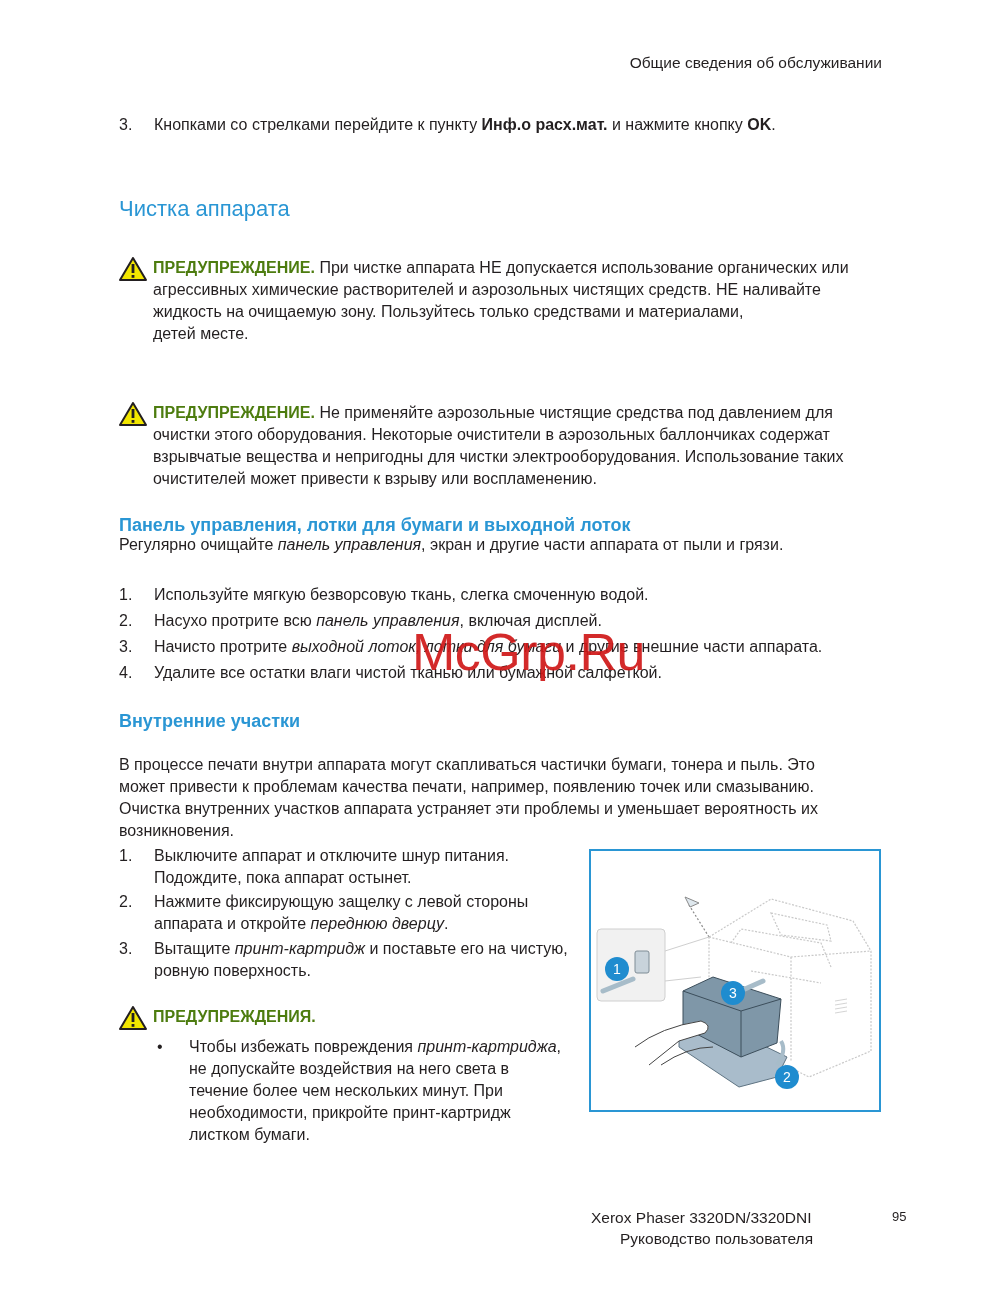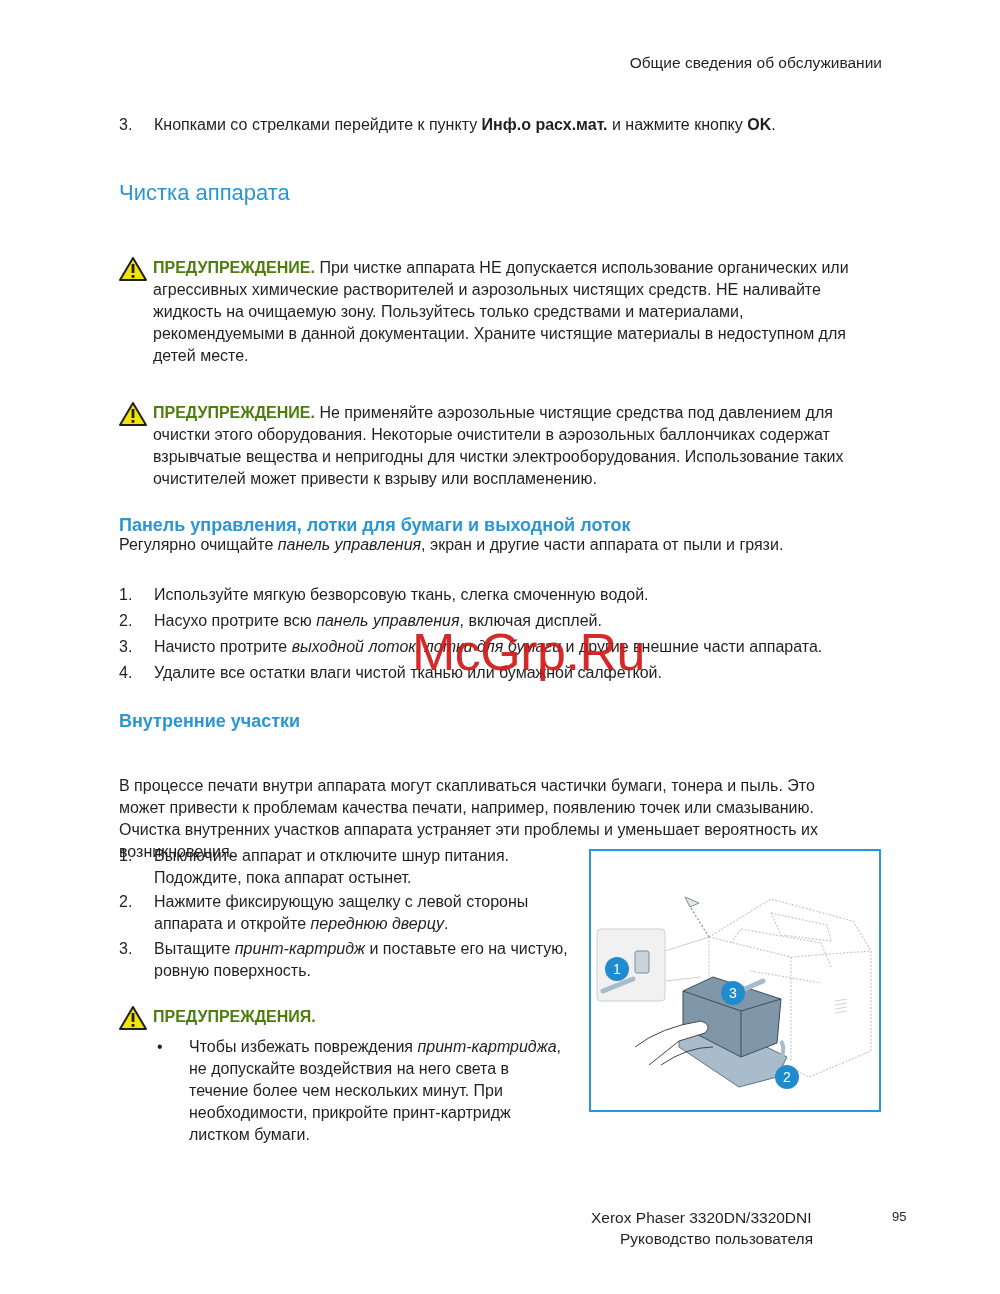--- a/index.html
+++ b/index.html
@@ -8,21 +8,21 @@
       font-family: "Liberation Sans", sans-serif; color: #231f20;
     }
     .abs { position: absolute; }
     .running-head { top: 54px; right: 118px; font-size: 15.5px; color: #231f20; }
     .body-text { font-size: 16px; line-height: 22px; }
     .step { left: 119px; width: 780px; }
     .num { position: absolute; left: 0; top: 0; }
     .txt { margin-left: 35px; }
     b { font-weight: bold; }
     i { font-style: italic; }
-    .h1 { left: 119px; top: 180px; font-size: 22px; color: #2a96d4; font-weight: normal; }
+    .h1 { left: 119px; top: 196px; font-size: 22px; color: #2a96d4; font-weight: normal; }
     .h2 { left: 119px; font-size: 18px; color: #2a96d4; font-weight: bold; }
     .warn { left: 119px; width: 780px; }
     .warn-icon { position: absolute; left: 0; top: 0px; width: 28px; height: 24px; }
     .warn-label { color: #4d7c0f; font-weight: bold; }
     .warn-body { margin-left: 34px; }
     .figure {
       left: 589px; top: 849px; width: 292px; height: 263px;
       border: 2px solid #2a96d4; background: #fff; box-sizing: border-box;
     }
     .watermark {
@@ -49,21 +49,20 @@
 <div class="abs warn body-text" style="top:257px;">
   <svg class="warn-icon" viewBox="0 0 28 24">
     <polygon points="14,1 27,23 1,23" fill="#f2e600" stroke="#231f20" stroke-width="2" stroke-linejoin="round"></polygon>
     <rect x="12.6" y="7" width="2.8" height="9" fill="#231f20"></rect>
     <rect x="12.6" y="18" width="2.8" height="2.8" fill="#231f20"></rect>
   </svg>
   <div class="warn-body">
     <div><span class="warn-label">ПРЕДУПРЕЖДЕНИЕ.</span><span> При чистке аппарата НЕ допускается использование органических или</span></div>
     <div>агрессивных химические растворителей и аэрозольных чистящих средств. НЕ наливайте</div>
     <div>жидкость на очищаемую зону. Пользуйтесь только средствами и материалами,</div>
-    <div>рекомендуемыми в данной документации. Храните чистящие материалы в недоступном для</div>
     <div>детей месте.</div>
   </div>
 </div>
 
 <div class="abs warn body-text" style="top:402px;">
   <svg class="warn-icon" viewBox="0 0 28 24">
     <polygon points="14,1 27,23 1,23" fill="#f2e600" stroke="#231f20" stroke-width="2" stroke-linejoin="round"></polygon>
     <rect x="12.6" y="7" width="2.8" height="9" fill="#231f20"></rect>
     <rect x="12.6" y="18" width="2.8" height="2.8" fill="#231f20"></rect>
   </svg>
@@ -95,21 +94,21 @@
 </div>
 <div class="abs step body-text" style="top:662px;">
   <span class="num">4.</span>
   <div class="txt"><span>Удалите все остатки влаги чистой тканью или бумажной салфеткой.</span></div>
 </div>
 
 <div class="abs watermark">McGrp.Ru</div>
 
 <div class="abs h2" style="top:711px;">Внутренние участки</div>
 
-<div class="abs body-text" style="left:119px; top:754px; width:780px;margin-top:21px;">
+<div class="abs body-text" style="left:119px; top:754px; width:780px;">
   <div>В процессе печати внутри аппарата могут скапливаться частички бумаги, тонера и пыль. Это</div>
   <div>может привести к проблемам качества печати, например, появлению точек или смазыванию.</div>
   <div>Очистка внутренних участков аппарата устраняет эти проблемы и уменьшает вероятность их</div>
   <div>возникновения.</div>
 </div>
 
 <div class="abs step body-text" style="top:845px; width:460px;">
   <span class="num">1.</span>
   <div class="txt"><span>Выключите аппарат и отключите шнур питания.</span></div>
   <div class="txt"><span>Подождите, пока аппарат остынет.</span></div>

